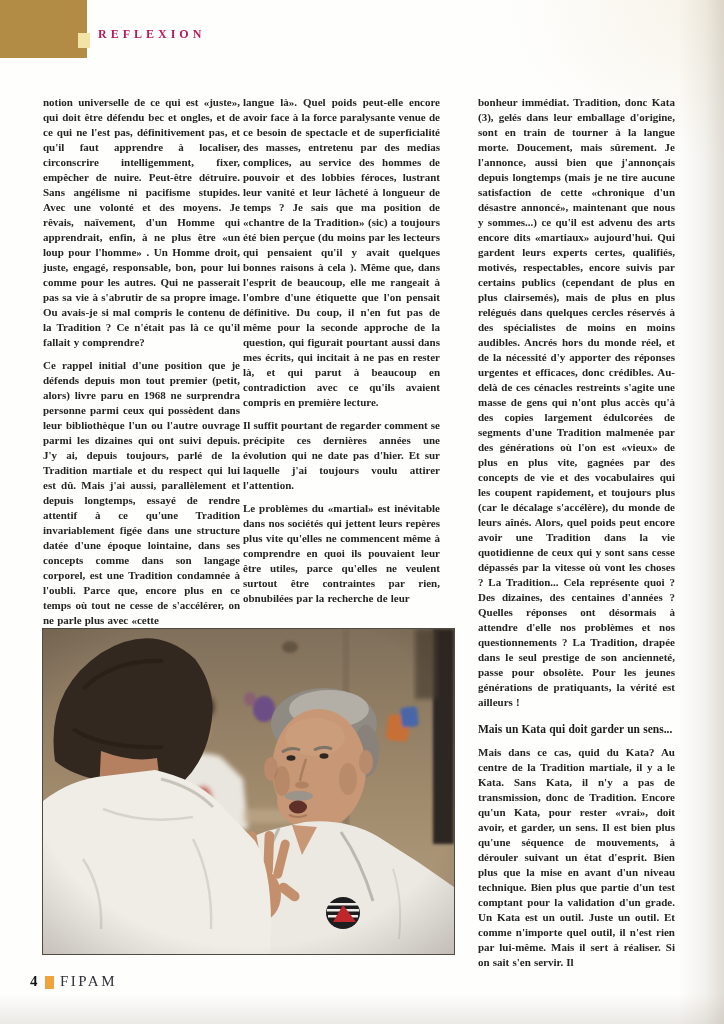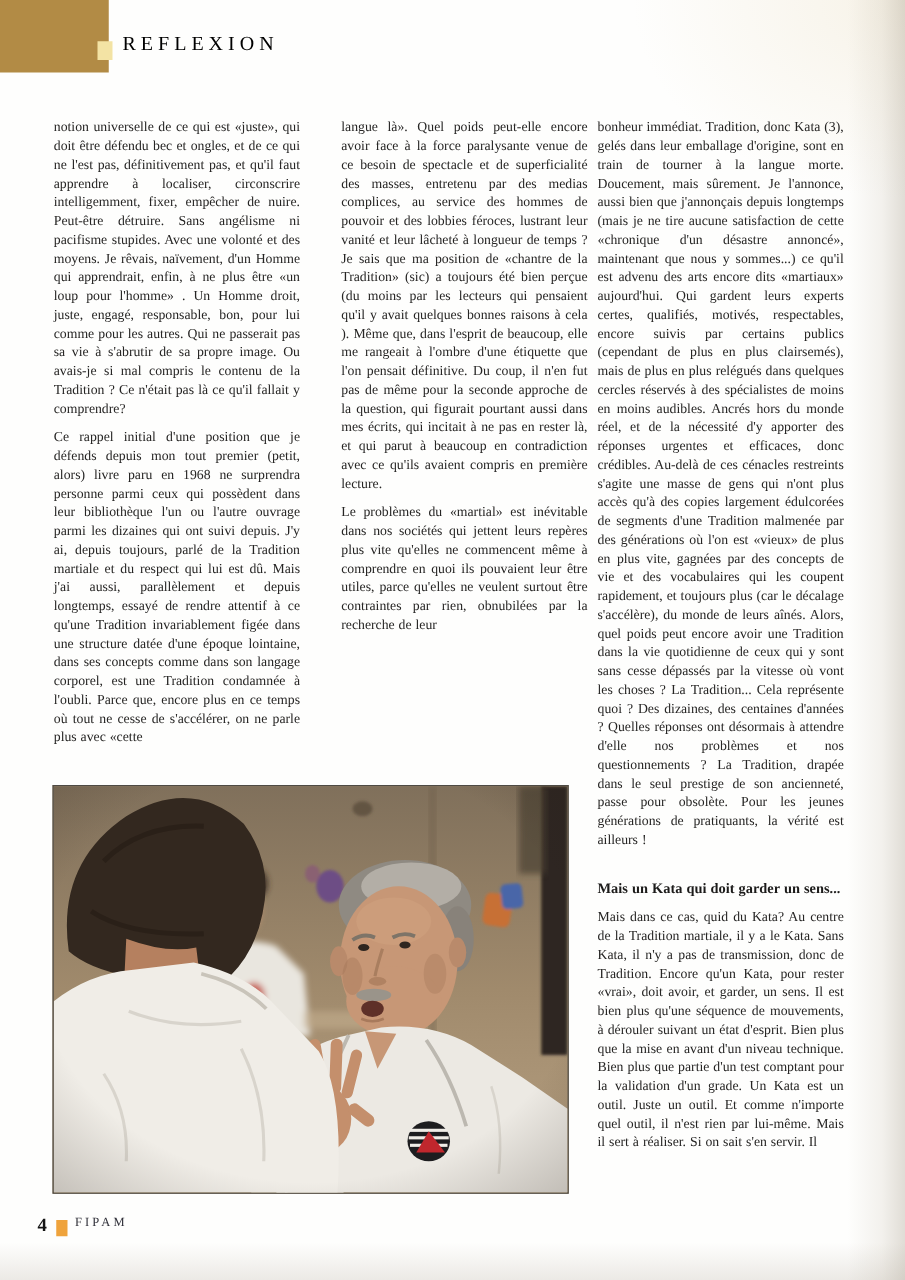--- a/index.html
+++ b/index.html
@@ -16,58 +16,59 @@
     background:linear-gradient(to bottom, rgba(180,172,158,0) 0%, rgba(170,160,145,.22) 100%);
     pointer-events:none;}
   .scan-corner{position:absolute;top:0;right:0;width:220px;height:160px;
     background:radial-gradient(ellipse at top right, rgba(233,220,190,.35) 0%, rgba(233,220,190,0) 70%);
     pointer-events:none;}
 
   
   .brand-block{position:absolute;left:0;top:0;width:87px;height:58px;background:#b28b45;}
   .brand-square{position:absolute;left:78px;top:33px;width:12px;height:15px;background:#f3e3a4;}
   .section-title{position:absolute;left:98px;top:27px;
-    font-size:16px;letter-spacing:4px;color:#000000;font-weight:normal;}
+    font-size:12px;letter-spacing:4px;color:#be185d;font-weight:bold;}
 
   
   .col{position:absolute;top:95px;width:197px;text-align:justify;
     font-size:11px;line-height:15px;color:#262524;
     word-spacing:.4px;}
-  .col p{margin:0 0 8px 0;}
+  .col p{margin:0 0 8px 0;font-weight:bold;}
   #col1{left:43px;}
-  #col2{left:273px;}
+  #col2{left:243px;}
   #col3{left:478px;}
-  .col h3{font-size:11.5px;line-height:15px;margin:24px 0 8px 0;color:#1c1b1a;}
+  .col h3{font-size:11.5px;line-height:15px;margin:12px 0 8px 0;color:#1c1b1a;}
 
   
   .photo-frame{position:absolute;left:42px;top:628px;width:411px;height:325px;
     border:1px solid #4e4a44;background:#9a8668;}
   .photo-frame svg{display:block;}
 
   
   .footer{position:absolute;left:30px;top:973px;height:20px;}
   .page-number{position:absolute;left:0;top:0;font-size:15px;font-weight:bold;color:#141414;}
   .footer-square{position:absolute;left:15px;top:3px;width:9px;height:13px;background:#efa33c;}
-  .footer-brand{position:absolute;left:30px;top:0;font-size:10px;letter-spacing:2.5px;color:#31313a;}
+  .footer-brand{position:absolute;left:30px;top:0;font-size:15px;letter-spacing:2.5px;color:#31313a;}
 </style>
 </head>
 <body>
 
 <div class="brand-block"></div>
 <div class="brand-square"></div>
 <div class="section-title">REFLEXION</div>
 <div class="scan-corner"></div>
 
 <div class="col" id="col1">
   <p>notion universelle de ce qui est «juste», qui doit être défendu bec et ongles, et de ce qui ne l'est pas, définitivement pas, et qu'il faut apprendre à localiser, circonscrire intelligemment, fixer, empêcher de nuire. Peut-être détruire. Sans angélisme ni pacifisme stupides. Avec une volonté et des moyens. Je rêvais, naïvement, d'un Homme qui apprendrait, enfin, à ne plus être «un loup pour l'homme» . Un Homme droit, juste, engagé, responsable, bon, pour lui comme pour les autres. Qui ne passerait pas sa vie à s'abrutir de sa propre image. Ou avais-je si mal compris le contenu de la Tradition ? Ce n'était pas là ce qu'il fallait y comprendre?</p>
   <p>Ce rappel initial d'une position que je défends depuis mon tout premier (petit, alors) livre paru en 1968 ne surprendra personne parmi ceux qui possèdent dans leur bibliothèque l'un ou l'autre ouvrage parmi les dizaines qui ont suivi depuis. J'y ai, depuis toujours, parlé de la Tradition martiale et du respect qui lui est dû. Mais j'ai aussi, parallèlement et depuis longtemps, essayé de rendre attentif à ce qu'une Tradition invariablement figée dans une structure datée d'une époque lointaine, dans ses concepts comme dans son langage corporel, est une Tradition condamnée à l'oubli. Parce que, encore plus en ce temps où tout ne cesse de s'accélérer, on ne parle plus avec «cette</p>
 </div>
 
 <div class="col" id="col2">
   <p>langue là». Quel poids peut-elle encore avoir face à la force paralysante venue de ce besoin de spectacle et de superficialité des masses, entretenu par des medias complices, au service des hommes de pouvoir et des lobbies féroces, lustrant leur vanité et leur lâcheté à longueur de temps ? Je sais que ma position de «chantre de la Tradition» (sic) a toujours été bien perçue (du moins par les lecteurs qui pensaient qu'il y avait quelques bonnes raisons à cela ). Même que, dans l'esprit de beaucoup, elle me rangeait à l'ombre d'une étiquette que l'on pensait définitive. Du coup, il n'en fut pas de même pour la seconde approche de la question, qui figurait pourtant aussi dans mes écrits, qui incitait à ne pas en rester là, et qui parut à beaucoup en contradiction avec ce qu'ils avaient compris en première lecture.</p>
+  <p>Il suffit pourtant de regarder comment se précipite ces dernières années une évolution qui ne date pas d'hier. Et sur laquelle j'ai toujours voulu attirer l'attention.</p>
   <p>Le problèmes du «martial» est inévitable dans nos sociétés qui jettent leurs repères plus vite qu'elles ne commencent même à comprendre en quoi ils pouvaient leur être utiles, parce qu'elles ne veulent surtout être contraintes par rien, obnubilées par la recherche de leur</p>
 </div>
 
 <div class="col" id="col3">
   <p>bonheur immédiat. Tradition, donc Kata (3), gelés dans leur emballage d'origine, sont en train de tourner à la langue morte. Doucement, mais sûrement. Je l'annonce, aussi bien que j'annonçais depuis longtemps (mais je ne tire aucune satisfaction de cette «chronique d'un désastre annoncé», maintenant que nous y sommes...) ce qu'il est advenu des arts encore dits «martiaux» aujourd'hui. Qui gardent leurs experts certes, qualifiés, motivés, respectables, encore suivis par certains publics (cependant de plus en plus clairsemés), mais de plus en plus relégués dans quelques cercles réservés à des spécialistes de moins en moins audibles. Ancrés hors du monde réel, et de la nécessité d'y apporter des réponses urgentes et efficaces, donc crédibles. Au-delà de ces cénacles restreints s'agite une masse de gens qui n'ont plus accès qu'à des copies largement édulcorées de segments d'une Tradition malmenée par des générations où l'on est «vieux» de plus en plus vite, gagnées par des concepts de vie et des vocabulaires qui les coupent rapidement, et toujours plus (car le décalage s'accélère), du monde de leurs aînés. Alors, quel poids peut encore avoir une Tradition dans la vie quotidienne de ceux qui y sont sans cesse dépassés par la vitesse où vont les choses ? La Tradition... Cela représente quoi ? Des dizaines, des centaines d'années ? Quelles réponses ont désormais à attendre d'elle nos problèmes et nos questionnements ? La Tradition, drapée dans le seul prestige de son ancienneté, passe pour obsolète. Pour les jeunes générations de pratiquants, la vérité est ailleurs !</p>
   <h3>Mais un Kata qui doit garder un sens...</h3>
   <p>Mais dans ce cas, quid du Kata? Au centre de la Tradition martiale, il y a le Kata. Sans Kata, il n'y a pas de transmission, donc de Tradition. Encore qu'un Kata, pour rester «vrai», doit avoir, et garder, un sens. Il est bien plus qu'une séquence de mouvements, à dérouler suivant un état d'esprit. Bien plus que la mise en avant d'un niveau technique. Bien plus que partie d'un test comptant pour la validation d'un grade. Un Kata est un outil. Juste un outil. Et comme n'importe quel outil, il n'est rien par lui-même. Mais il sert à réaliser. Si on sait s'en servir. Il</p>
 </div>
 
 <div class="photo-frame" role="img" aria-label="Deux pratiquants de karaté en kimono blanc : un homme âgé aux cheveux gris et à la moustache parle en levant la main ouverte, face à un homme vu de dos aux cheveux bruns, dans un dojo au mur brun.">

